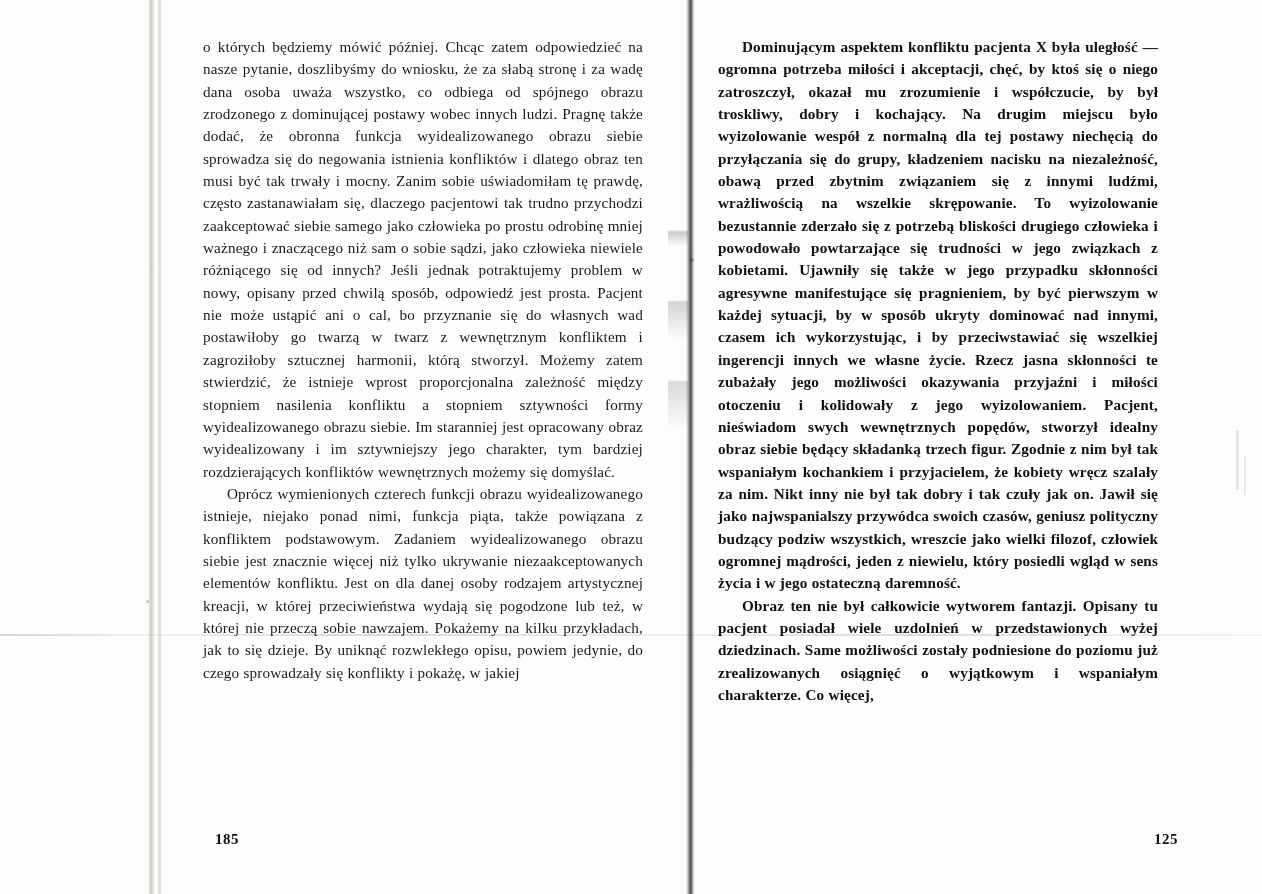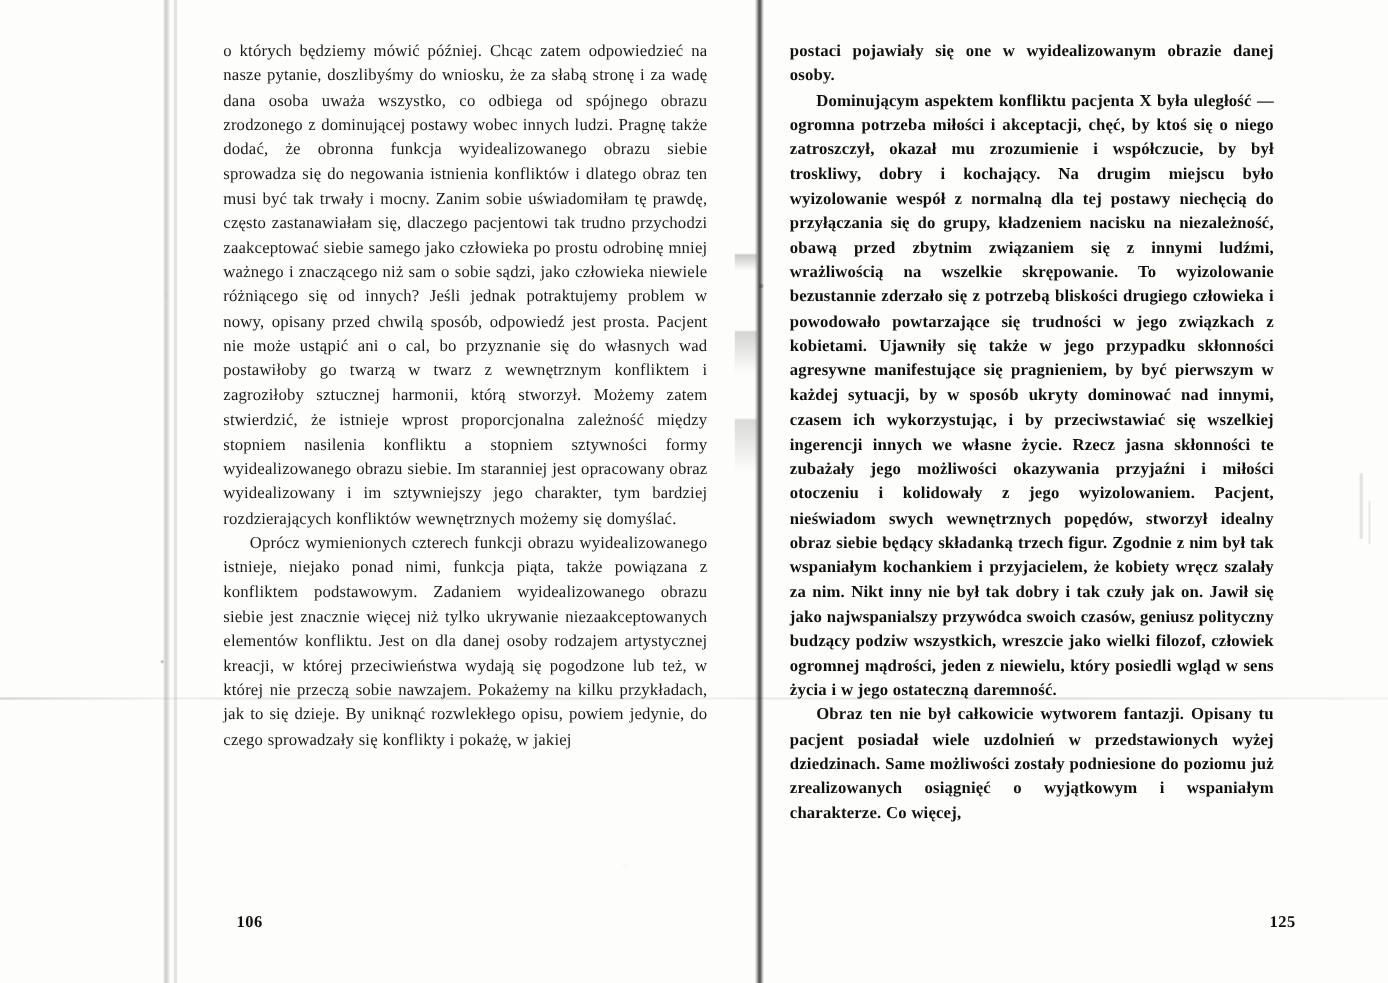--- a/index.html
+++ b/index.html
@@ -159,29 +159,28 @@
 
   <div class="grain"></div>
   <div class="left-edge"></div>
   <div class="left-edge2"></div>
 
   <div class="page page-left">
     <div class="col col-left">
       <p class="para first">o których będziemy mówić później. Chcąc zatem odpowiedzieć na nasze pytanie, doszlibyśmy do wniosku, że za słabą stronę i za wadę dana osoba uważa wszystko, co odbiega od spójnego obrazu zrodzonego z dominującej postawy wobec innych ludzi. Pragnę także dodać, że obronna funkcja wyidealizowanego obrazu siebie sprowadza się do negowania istnienia konfliktów i dlatego obraz ten musi być tak trwały i mocny. Zanim sobie uświadomiłam tę prawdę, często zastanawiałam się, dlaczego pacjentowi tak trudno przychodzi zaakceptować siebie samego jako człowieka po prostu odrobinę mniej ważnego i znaczącego niż sam o sobie sądzi, jako człowieka niewiele różniącego się od innych? Jeśli jednak potraktujemy problem w nowy, opisany przed chwilą sposób, odpowiedź jest prosta. Pacjent nie może ustąpić ani o cal, bo przyznanie się do własnych wad postawiłoby go twarzą w twarz z wewnętrznym konfliktem i zagroziłoby sztucznej harmonii, którą stworzył. Możemy zatem stwierdzić, że istnieje wprost proporcjonalna zależność między stopniem nasilenia konfliktu a stopniem sztywności formy wyidealizowanego obrazu siebie. Im staranniej jest opracowany obraz wyidealizowany i im sztywniejszy jego charakter, tym bardziej rozdzierających konfliktów wewnętrznych możemy się domyślać.</p>
       <p class="para">Oprócz wymienionych czterech funkcji obrazu wyidealizowanego istnieje, niejako ponad nimi, funkcja piąta, także powiązana z konfliktem podstawowym. Zadaniem wyidealizowanego obrazu siebie jest znacznie więcej niż tylko ukrywanie niezaakceptowanych elementów konfliktu. Jest on dla danej osoby rodzajem artystycznej kreacji, w której przeciwieństwa wydają się pogodzone lub też, w której nie przeczą sobie nawzajem. Pokażemy na kilku przykładach, jak to się dzieje. By uniknąć rozwlekłego opisu, powiem jedynie, do czego sprowadzały się konflikty i pokażę, w jakiej</p>
     </div>
-    <div class="folio folio-left">106</div>
+    <div class="folio folio-left">185</div>
   </div>
 
   <div class="gutter"></div>
   <div class="gutter-marks"></div>
 
   <div class="page page-right">
     <div class="col col-right">
-      <p class="para first">postaci pojawiały się one w wyidealizowanym obrazie danej osoby.</p>
       <p class="para">Dominującym aspektem konfliktu pacjenta X była uległość — ogromna potrzeba miłości i akceptacji, chęć, by ktoś się o niego zatroszczył, okazał mu zrozumienie i współczucie, by był troskliwy, dobry i kochający. Na drugim miejscu było wyizolowanie wespół z normalną dla tej postawy niechęcią do przyłączania się do grupy, kładzeniem nacisku na niezależność, obawą przed zbytnim związaniem się z innymi ludźmi, wrażliwością na wszelkie skrępowanie. To wyizolowanie bezustannie zderzało się z potrzebą bliskości drugiego człowieka i powodowało powtarzające się trudności w jego związkach z kobietami. Ujawniły się także w jego przypadku skłonności agresywne manifestujące się pragnieniem, by być pierwszym w każdej sytuacji, by w sposób ukryty dominować nad innymi, czasem ich wykorzystując, i by przeciwstawiać się wszelkiej ingerencji innych we własne życie. Rzecz jasna skłonności te zubażały jego możliwości okazywania przyjaźni i miłości otoczeniu i kolidowały z jego wyizolowaniem. Pacjent, nieświadom swych wewnętrznych popędów, stworzył idealny obraz siebie będący składanką trzech figur. Zgodnie z nim był tak wspaniałym kochankiem i przyjacielem, że kobiety wręcz szalały za nim. Nikt inny nie był tak dobry i tak czuły jak on. Jawił się jako najwspanialszy przywódca swoich czasów, geniusz polityczny budzący podziw wszystkich, wreszcie jako wielki filozof, człowiek ogromnej mądrości, jeden z niewielu, który posiedli wgląd w sens życia i w jego ostateczną daremność.</p>
       <p class="para">Obraz ten nie był całkowicie wytworem fantazji. Opisany tu pacjent posiadał wiele uzdolnień w przedstawionych wyżej dziedzinach. Same możliwości zostały podniesione do poziomu już zrealizowanych osiągnięć o wyjątkowym i wspaniałym charakterze. Co więcej,</p>
     </div>
     <div class="folio folio-right">125</div>
   </div>
 
   <div class="fold"></div>
 
   <div class="speck" style="left:1236px; top:430px; width:3px; height:60px; border-radius:2px; background:rgba(0,0,0,0.10);"></div>
   <div class="speck" style="left:1244px; top:455px; width:2px; height:40px; border-radius:2px; background:rgba(0,0,0,0.08);"></div>

